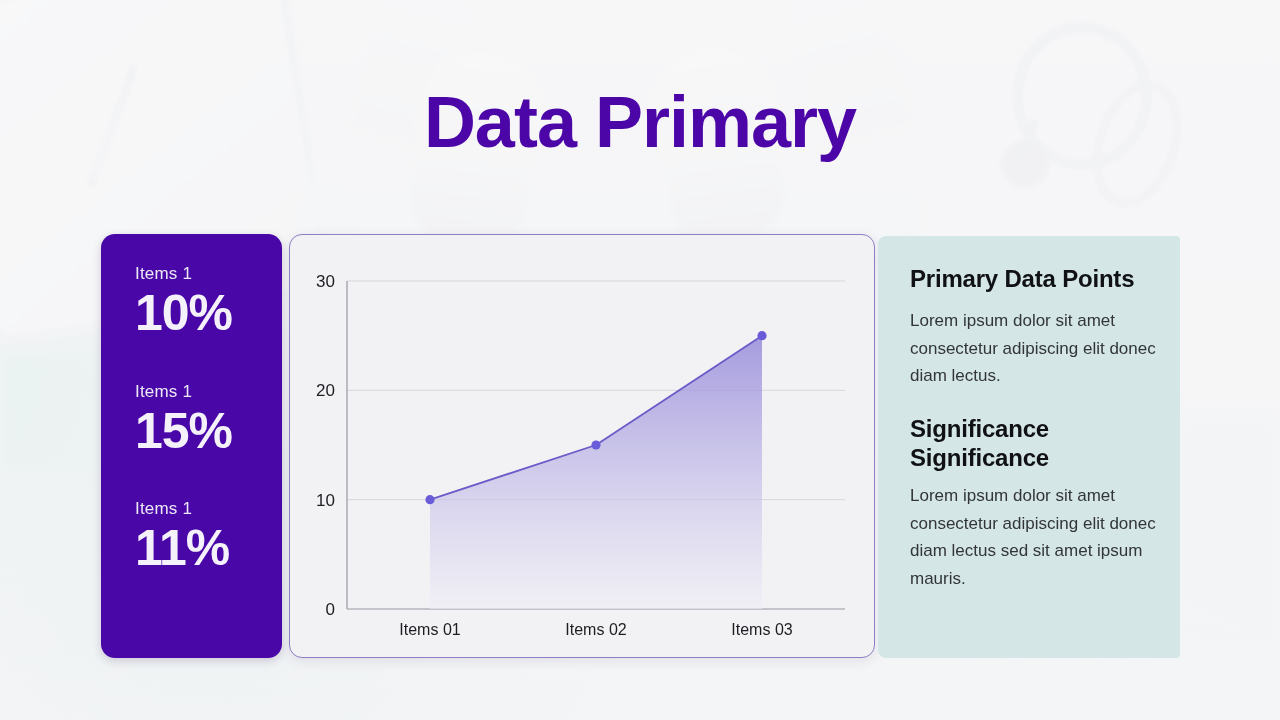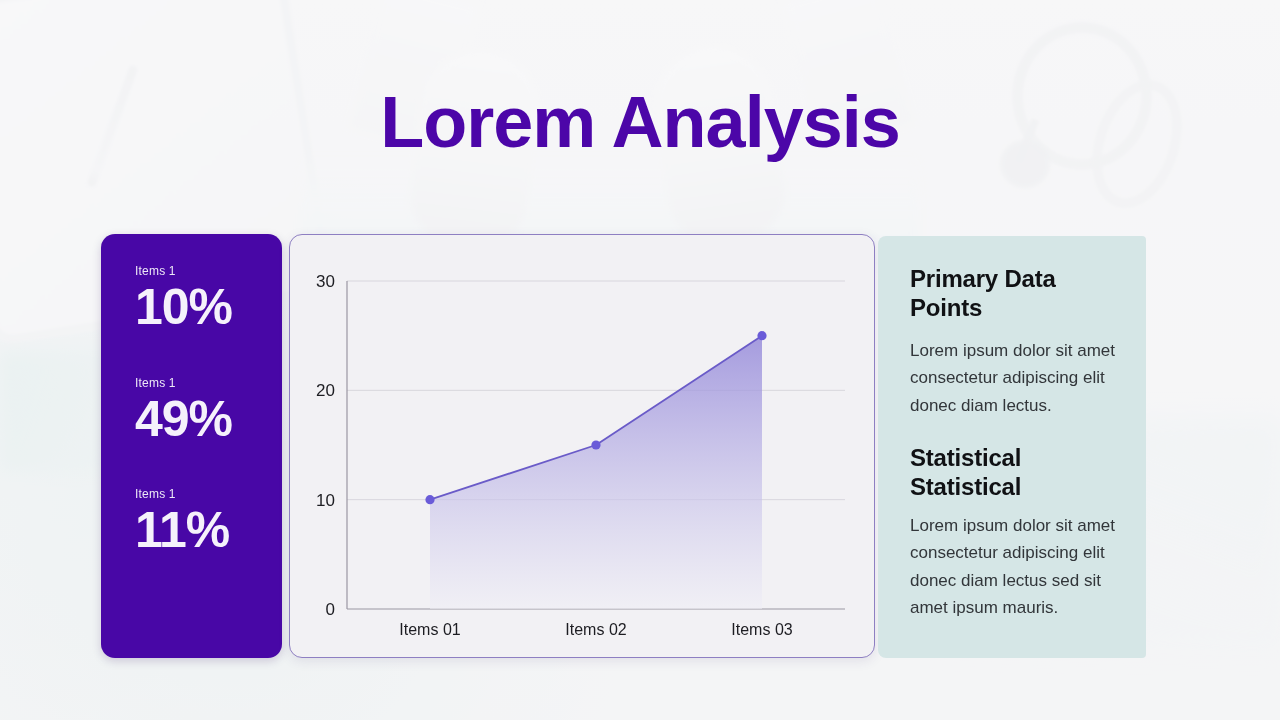--- a/index.html
+++ b/index.html
@@ -186,21 +186,21 @@
     background: #4807a6;
     border-radius: 14px;
     box-shadow: 0 3px 10px rgba(40,0,90,0.18);
     padding: 30px 0 0 0;
     box-sizing: border-box;
   }
   .stat-item { padding-left: 34px; }
   .stat-item + .stat-item { margin-top: 42px; }
   .stat-label {
     color: #ede8f6;
-    font-size: 12px;
+    font-size: 17px;
     font-weight: 400;
     letter-spacing: 0.2px;
     margin-bottom: 3px;
   }
   .stat-value {
     color: #f5f1fb;
     font-size: 50px;
     font-weight: 800;
     letter-spacing: -1px;
     line-height: 1.05;
@@ -226,21 +226,21 @@
     fill: #1d1d22;
   }
   .y-tick-text { font-size: 17px; text-anchor: end; }
   .x-tick-text { font-size: 16px; text-anchor: middle; }
 
   
   .info-panel {
     position: absolute;
     left: 878px;
     top: 236px;
-    width: 268px;
+    width: 302px;
     height: 422px;
     background: #d5e6e6;
     border-radius: 8px 4px 4px 8px;
     box-sizing: border-box;
     padding: 28px 12px 0 32px;
   }
   .info-heading {
     font-size: 24px;
     font-weight: 700;
     color: #101114;
@@ -273,30 +273,30 @@
     <div class="bg-hand right"></div>
     <div class="bg-stetho-ring"></div>
     <div class="bg-stetho-ring2"></div>
     <div class="bg-stetho-tube"></div>
     <div class="bg-stetho-bell"></div>
     <div class="bg-teal-lower"></div>
     <div class="bg-teal-lower2"></div>
     <div class="bg-veil"></div>
   </div>
 
-  <div class="title">Lorem Analysis</div>
+  <div class="title">Data Primary</div>
 
   <div class="stat-card">
     <div class="stat-item">
       <div class="stat-label">Items 1</div>
       <div class="stat-value">10%</div>
     </div>
     <div class="stat-item">
       <div class="stat-label">Items 1</div>
-      <div class="stat-value">49%</div>
+      <div class="stat-value">15%</div>
     </div>
     <div class="stat-item">
       <div class="stat-label">Items 1</div>
       <div class="stat-value">11%</div>
     </div>
   </div>
 
   <div class="chart-card">
     <svg class="chart-svg" id="chart-svg" width="583" height="421" viewBox="0 0 583 421">
       <defs>
@@ -340,18 +340,18 @@
         </g>
     </svg>
   </div>
 
   <div class="info-panel">
     <div class="info-block">
       <h2 class="info-heading">Primary Data Points</h2>
       <p class="info-body">Lorem ipsum dolor sit amet consectetur adipiscing elit donec diam lectus.</p>
     </div>
     <div class="info-block">
-      <h2 class="info-heading">Statistical Statistical</h2>
+      <h2 class="info-heading">Significance Significance</h2>
       <p class="info-body">Lorem ipsum dolor sit amet consectetur adipiscing elit donec diam lectus sed sit amet ipsum mauris.</p>
     </div>
   </div>
 
 </div>
 
 </body></html>

